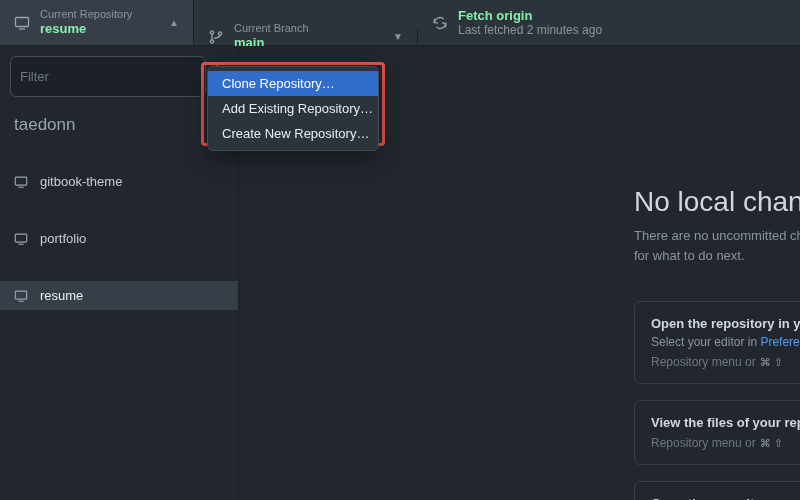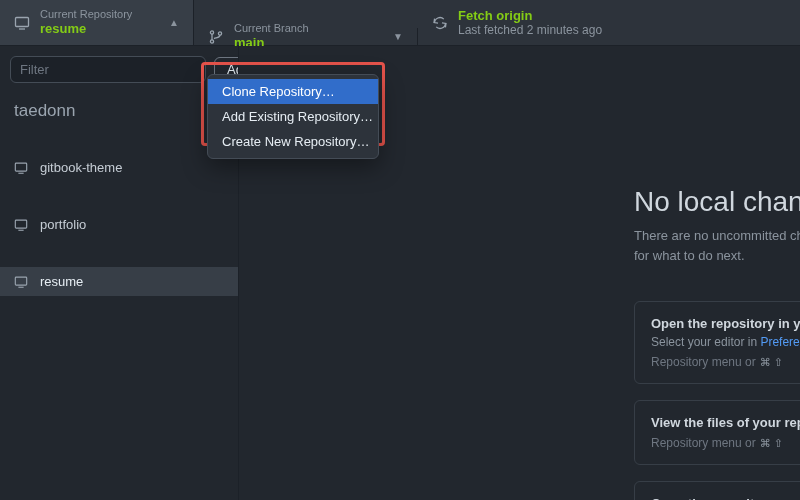--- a/index.html
+++ b/index.html
@@ -25,21 +25,21 @@
     border-right: 1px solid #1c2128;
     gap: 10px;
     cursor: default;
   }
   .top-section.repo { width: 194px; background: #373e47; }
   .top-section.branch { width: 224px; margin-top: 28px; }
   .top-section.fetch { flex: 1; border-right: none; }
   .top-section .icon { width: 16px; flex: 0 0 16px; display:flex; align-items:center; justify-content:center; color:#9aa4af;}
   .top-section .txt { display:flex; flex-direction:column; line-height:1.2; overflow:hidden;}
   .top-section .label { font-size: 11px; color: #8b949e; }
-  .top-section .value { font-size: 13px; font-weight: 600; color: #84cc16; white-space:nowrap;}
+  .top-section .value { font-size: 13px; font-weight: 600; color: #86efac; white-space:nowrap;}
   .top-section .fetch-sub { font-size: 12px; color: #8b949e; }
   .top-section .chev { margin-left:auto; color:#8b949e; font-size:10px;}
   .body {
     display:flex;
     height: calc(500px - 46px);
   }
   .sidebar {
     width: 238px;
     background: #22272e;
     display:flex;
@@ -49,21 +49,21 @@
     display:flex;
     gap:8px;
     padding: 10px 10px;
     align-items:center;
   }
   .filter-input {
     flex:1;
     background:#1c2128;
     border:1px solid #444c56;
     border-radius:6px;
-    padding:5px 9px;
+    padding:12px 9px;
     color:#c6cdd5;
     font-size:13px;
     outline:none;
   }
   .filter-input::placeholder { color:#6e7681; }
   .add-btn {
     background: transparent;
     color:#e6edf3;
     border:1px solid #6e7681;
     border-radius:6px;
@@ -134,21 +134,21 @@
     white-space:nowrap;
   }
   .card .ct { font-size:13px; font-weight:600; color:#d0d7de; margin-bottom:4px;}
   .card .cs { font-size:12px; color:#8b949e; }
   .card .cs .link { color:#539bf5;}
   .card .cm { font-size:12px; color:#6e7681; margin-top:6px;}
   .card .kbd { display:inline-block; font-size:11px; color:#8b949e; margin-left:4px;}
   
   .dropdown {
     position:absolute;
-    top: 28px;
+    top: 20px;
     left: -32px;
     width: 172px;
     background:#2d333b;
     border:1px solid #444c56;
     border-radius:6px;
     box-shadow:0 8px 24px rgba(0,0,0,.4);
     padding:4px 0;
     z-index:10;
   }
   .dropdown .dd-item {

